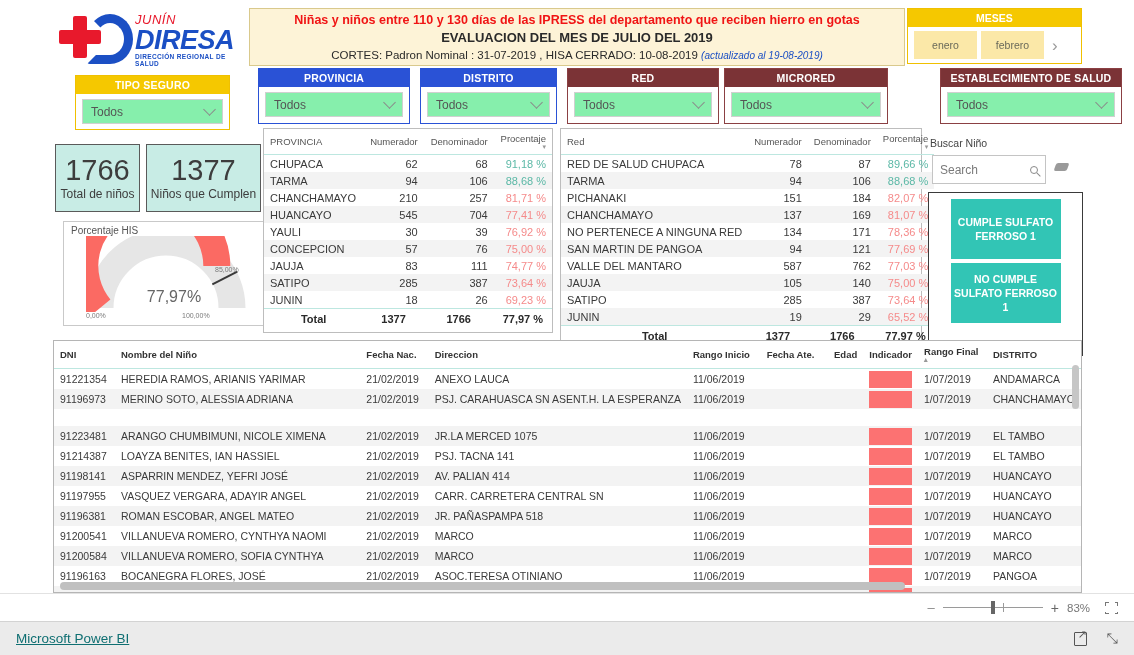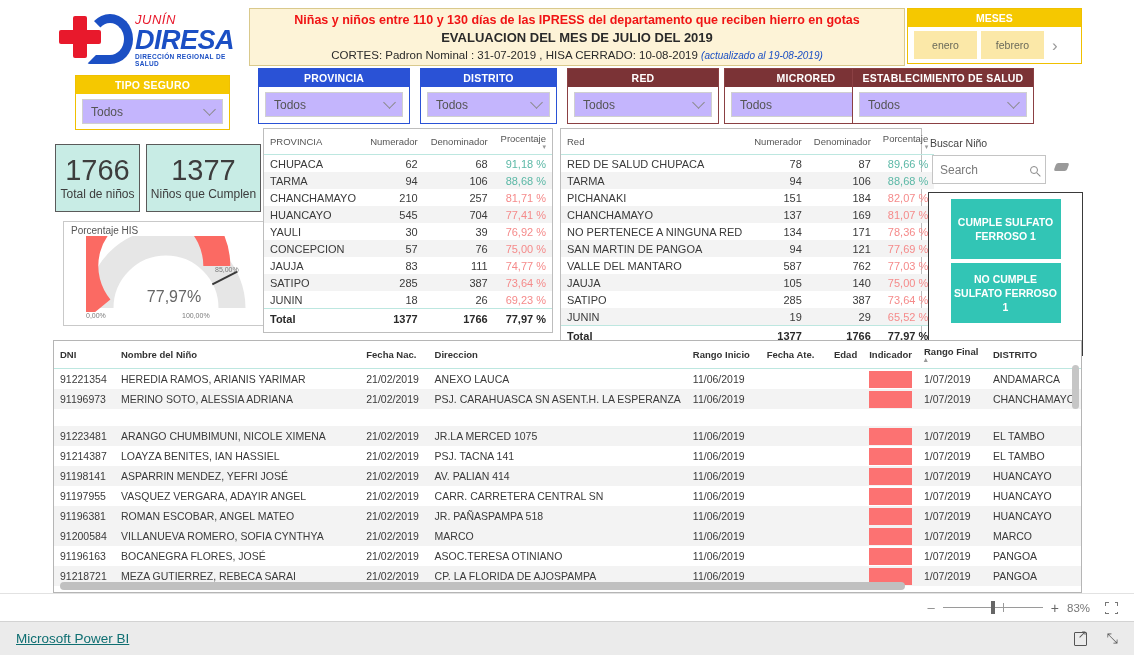--- a/index.html
+++ b/index.html
@@ -27,37 +27,37 @@
     background: #fdf3d7; border: 1px solid #d9c98c; text-align: center; padding-top: 3px; }
   .t-line1 { font-size: 12.5px; font-weight: bold; color: #f01414; line-height: 17px; }
   .t-line2 { font-size: 13px; font-weight: bold; color: #2a2a2a; line-height: 18px; }
   .t-line3 { font-size: 11.5px; color: #2a2a2a; line-height: 16px; }
   .t-upd { font-size: 10px; font-style: italic; font-weight: normal; color: #1b4fc4; }
 
   
   .slicer { position: absolute; background: #fff; }
   .slicer .hd { font-size: 10.5px; font-weight: bold; color: #fff; text-align: center;
     padding: 3px 0 3px; letter-spacing: .2px; }
-  .slicer .dd { margin: 5px 6px 6px; height: 25px; border: 1px solid #d0d0d0; background: #c4b5fd;
+  .slicer .dd { margin: 5px 6px 6px; height: 25px; border: 1px solid #d0d0d0; background: #86efac;
     display: flex; align-items: center; padding: 0 8px; font-size: 12px; color: #555; }
   .slicer .dd span.val { flex: 1; }
   .chev { width: 9px; height: 9px; border-right: 1.4px solid #8a8a8a; border-bottom: 1.4px solid #8a8a8a;
     transform: rotate(45deg); margin-top: -4px; }
 
   .sl-seguro { left: 75px; top: 75px; width: 155px; height: 55px; border: 1.5px solid #f0c000; }
   .sl-seguro .hd { background: #f5c800; color: #fff; }
   .sl-prov { left: 258px; top: 68px; width: 152px; height: 56px; border: 1.5px solid #2a52d6; }
   .sl-prov .hd { background: #2a52d6; }
   .sl-dist { left: 420px; top: 68px; width: 137px; height: 56px; border: 1.5px solid #2a52d6; }
   .sl-dist .hd { background: #2a52d6; }
   .sl-red { left: 567px; top: 68px; width: 152px; height: 56px; border: 1.5px solid #8b4043; }
   .sl-red .hd { background: #7b3336; }
   .sl-micro { left: 724px; top: 68px; width: 164px; height: 56px; border: 1.5px solid #8b4043; }
   .sl-micro .hd { background: #7b3336; }
-  .sl-estab { left: 852px; top: 68px; width: 182px; height: 56px; border: 1.5px solid #8b4043; }
+  .sl-estab { left: 940px; top: 68px; width: 182px; height: 56px; border: 1.5px solid #8b4043; }
   .sl-estab .hd { background: #7b3336; }
 
   .sl-meses { position: absolute; left: 907px; top: 8px; width: 175px; height: 56px;
     border: 1.5px solid #f0c000; background: #fff; }
   .sl-meses .hd { background: #f5c800; color: #fff; font-size: 10.5px; font-weight: bold;
     text-align: center; padding: 3px 0; }
   .meses-row { display: flex; align-items: center; padding: 4px 4px 4px 6px; gap: 4px; }
   .mes-btn { background: #fbe8a8; color: #6a6a5a; font-size: 10.5px; text-align: center;
     padding: 8px 0; width: 63px; }
   .mes-next { font-size: 17px; color: #9a9a9a; padding-left: 4px; line-height: 1; }
@@ -83,21 +83,21 @@
   .tbl-box { position: absolute; background: #fff; border: 1px solid #bdbdbd; }
   .tb-prov { left: 263px; top: 128px; width: 290px; height: 205px; }
   .tb-red { left: 560px; top: 128px; width: 362px; height: 216px; }
   table.pb { width: 100%; border-collapse: collapse; font-size: 11px; color: #3a3a3a; }
   table.pb th { font-size: 9.5px; font-weight: normal; color: #555; padding: 4px 6px 5px;
     border-bottom: 1.5px solid #bde7e0; text-align: right; white-space: nowrap; }
   table.pb th.l { text-align: left; }
   table.pb td { padding: 2.5px 6px; text-align: right; white-space: nowrap; }
   table.pb td.l { text-align: left; }
   table.pb tr.alt td { background: #f3f3f3; }
-  table.pb tr.tot td { font-weight: bold; border-top: 1.5px solid #bde7e0; color: #2a2a2a; padding-top: 4px; }
+  table.pb tr.tot td { font-weight: bold; border-top: 1.5px solid #bde7e0; color: #2a2a2a; padding-top: 4px; text-align: center; }
   .pct-good { color: #5bb8a6; }
   .pct-bad { color: #f58a8a; }
   .sortcaret { font-size: 7px; display: block; line-height: 5px; text-align: right; color: #999; }
 
   
   .search-lbl { position: absolute; left: 930px; top: 137px; font-size: 10.5px; color: #444; }
   .search-box { position: absolute; left: 932px; top: 155px; width: 114px; height: 29px;
     border: 1px solid #c4c4c4; background: #fff; display: flex; align-items: center; padding: 0 7px;
     font-size: 12px; color: #7a7a7a; }
   .search-box .ph { flex: 1; }
@@ -555,20 +555,34 @@
             <td>JR. PAÑASPAMPA 518</td>
             <td>11/06/2019</td>
             <td></td>
             <td style="text-align:right"></td>
             <td class="ind">
               <div class="indbar"></div>
             </td>
             <td>1/07/2019</td>
             <td>HUANCAYO</td>
           </tr>
+          <tr>
+            <td>91200541</td>
+            <td>VILLANUEVA ROMERO, CYNTHYA NAOMI</td>
+            <td>21/02/2019</td>
+            <td>MARCO</td>
+            <td>11/06/2019</td>
+            <td></td>
+            <td style="text-align:right"></td>
+            <td class="ind">
+              <div class="indbar"></div>
+            </td>
+            <td>1/07/2019</td>
+            <td>MARCO</td>
+          </tr>
           <tr class="alt">
             <td>91200584</td>
             <td>VILLANUEVA ROMERO, SOFIA CYNTHYA</td>
             <td>21/02/2019</td>
             <td>MARCO</td>
             <td>11/06/2019</td>
             <td></td>
             <td style="text-align:right"></td>
             <td class="ind">
               <div class="indbar"></div>

